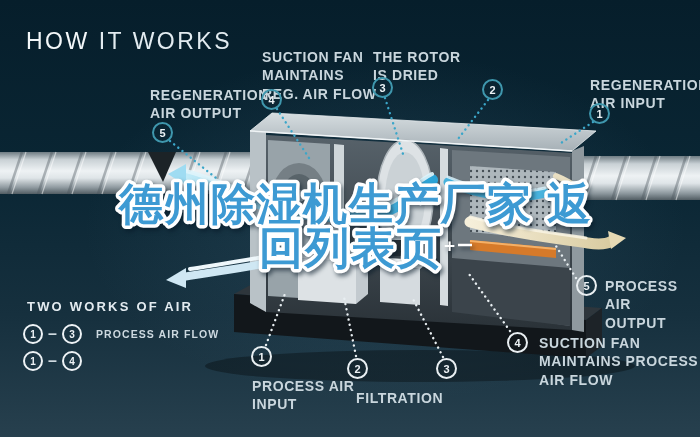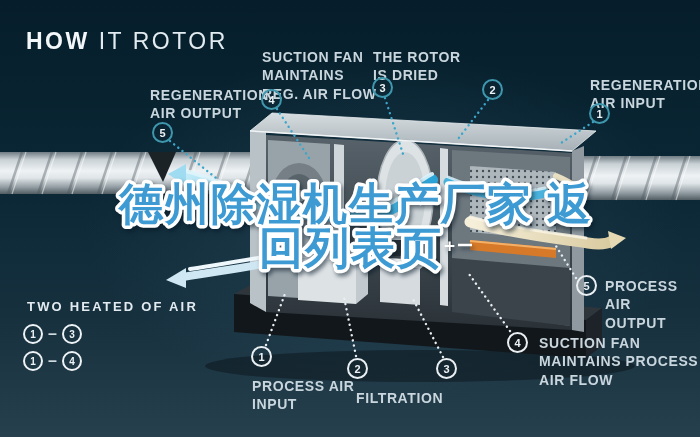--- a/index.html
+++ b/index.html
@@ -6,21 +6,21 @@
   #stage{
     position:relative;width:700px;height:437px;overflow:hidden;
     background:linear-gradient(180deg,#061e2b 0%,#0a2634 40%,#16303e 72%,#27404e 100%);
     font-family:"Liberation Sans","DejaVu Sans",sans-serif;
   }
   .glow{position:absolute;inset:0;
     background:radial-gradient(ellipse 430px 250px at 55% 52%,rgba(90,130,155,0.22),rgba(0,0,0,0) 70%);}
   .layer{position:absolute;left:0;top:0;}
   
   .title{position:absolute;left:26px;top:28px;font-size:23px;letter-spacing:2.5px;color:#f3f7f9;white-space:nowrap;}
-  .title .b{font-weight:700;}
+  .title .b{font-weight:400;}
   .title .l{font-weight:300;margin-left:9px;color:#e2ebf0;}
   
   .lbl{position:absolute;color:#c9d6dd;font-size:14px;font-weight:bold;letter-spacing:0.6px;
        line-height:1.32;white-space:pre-line;}
   
   .nc{position:absolute;width:21px;height:21px;border-radius:50%;border:2px solid;box-sizing:border-box;
       display:flex;align-items:center;justify-content:center;color:#eef3f6;font-size:11px;font-weight:bold;}
   .reg{border-color:#3f97ad;}
   .proc{border-color:#e9eff2;}
   
@@ -167,21 +167,21 @@
     <g fill="none" stroke="#e8eef1" stroke-width="2.4" stroke-linecap="round" stroke-dasharray="0.1 5.2">
       <path d="M266,345 L286,291"></path>
       <path d="M356,356 L344,297"></path>
       <path d="M443,357 L412,297"></path>
       <path d="M510,331 L469,274"></path>
       <path d="M576,278 L556,246"></path>
     </g>
   </svg>
 
   <div class="title">
-    <span class="b">HOW</span><span class="l">IT ROTOR</span>
+    <span class="b">HOW</span><span class="l">IT WORKS</span>
   </div>
 
   <div class="lbl" style="left:150px;top:86px;">REGENERATION
 AIR OUTPUT</div>
   <div class="nc reg" style="left:152px;top:122px;">5</div>
 
   <div class="lbl" style="left:262px;top:48px;">SUCTION FAN
 MAINTAINS
 REG. AIR FLOW</div>
   <div class="nc reg" style="left:261px;top:89px;">4</div>
@@ -207,26 +207,27 @@
 
   <div class="nc proc" style="left:507px;top:332px;">4</div>
   <div class="lbl" style="left:539px;top:334px;">SUCTION FAN
 MAINTAINS PROCESS
 AIR FLOW</div>
 
   <div class="nc proc" style="left:576px;top:275px;">5</div>
   <div class="lbl" style="left:605px;top:277px;">PROCESS AIR
 OUTPUT</div>
 
-  <div class="legend-head">TWO HEATED OF AIR</div>
+  <div class="legend-head">TWO WORKS OF AIR</div>
 
   <div class="legend-row" style="left:23px;top:324px;">
     <span class="lc proc">1</span>
     <span class="ldash">–</span>
     <span class="lc proc">3</span>
+    <span class="llabel">PROCESS AIR FLOW</span>
   </div>
 
   <div class="legend-row" style="left:23px;top:351px;">
     <span class="lc reg">1</span>
     <span class="ldash">–</span>
     <span class="lc reg">4</span>
   </div>
 
   <svg class="overlay-svg" width="700" height="437" viewBox="0 0 700 437">
     <text class="cn" x="356" y="219" font-size="44" letter-spacing="2" text-anchor="middle">德州除湿机生产厂家 返</text>

